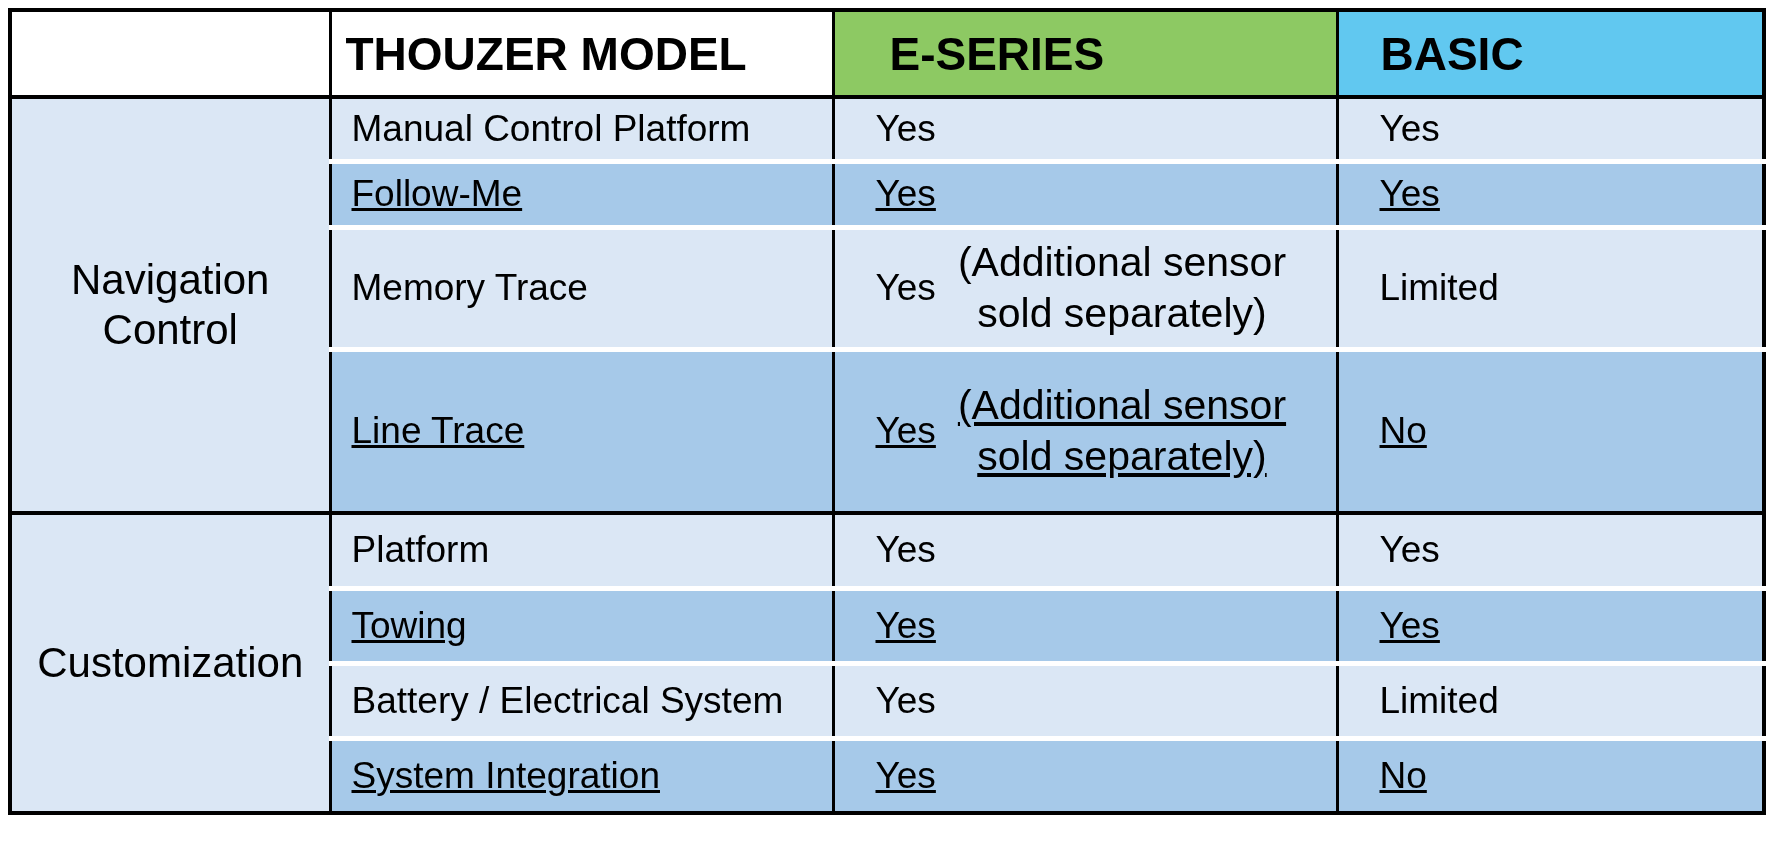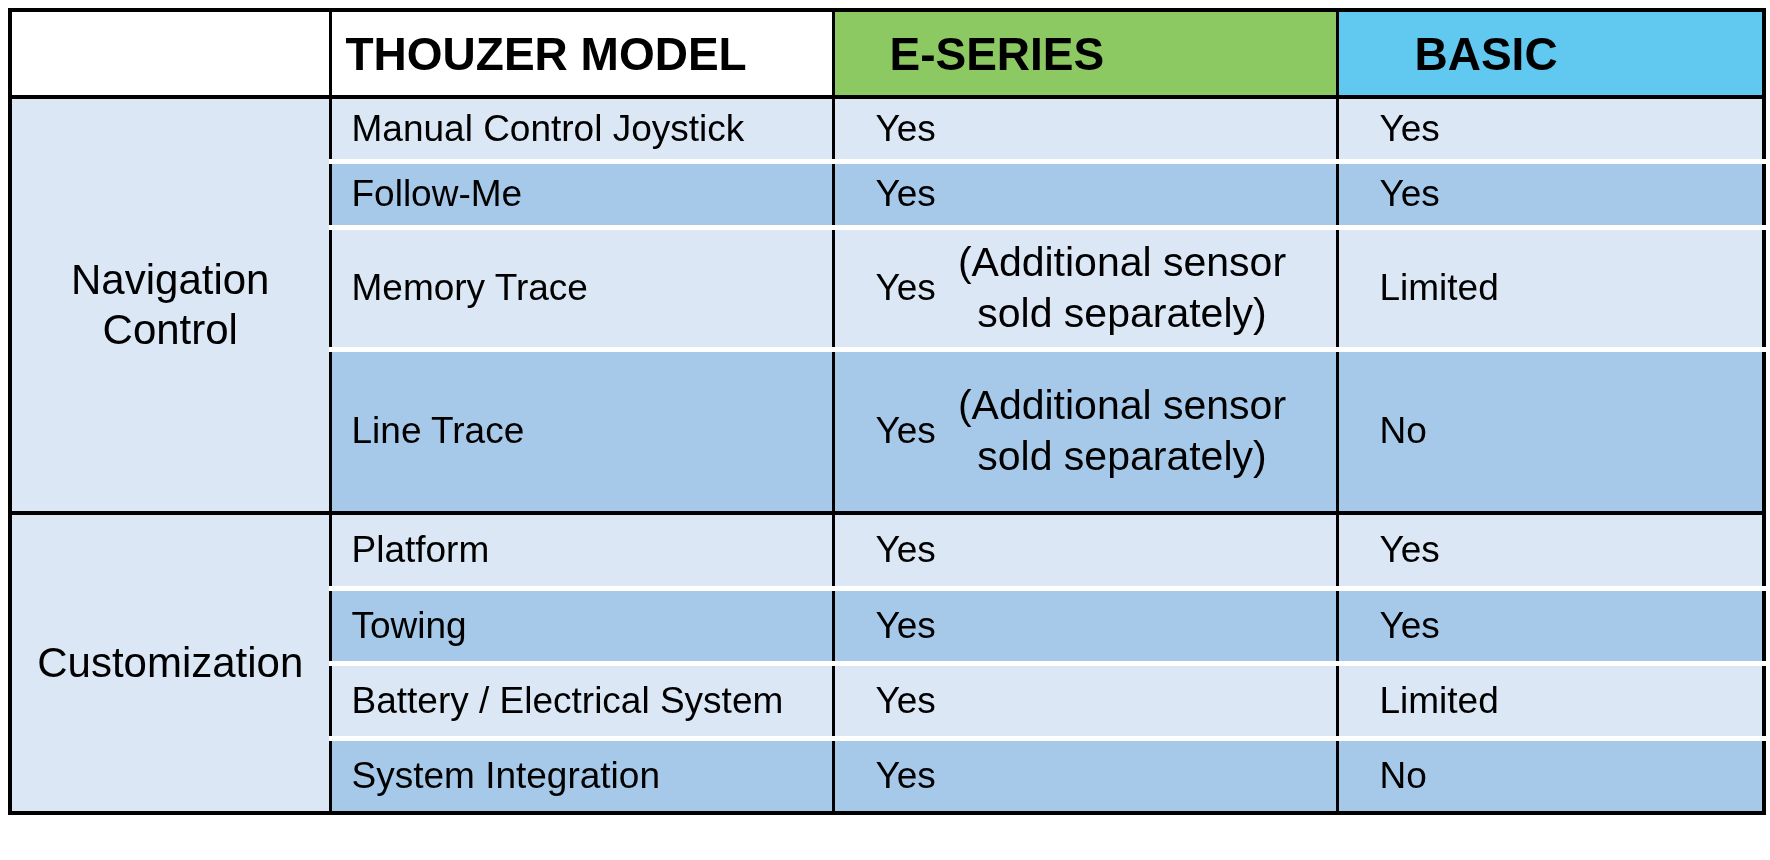--- a/index.html
+++ b/index.html
@@ -15,28 +15,28 @@
   }
   th,td{box-sizing:border-box;overflow:hidden;}
   thead tr{height:87px;}
   thead th{
     border:3px solid var(--border,#000);
     background:#ffffff;
     font-size:46px;font-weight:bold;text-align:left;
     padding:0 0 0 14px;vertical-align:middle;
   }
   th.eseries{background:var(--header-e-series,#8dc963);padding-left:55px;margin-left:24px;}
-  th.basic{background:var(--header-basic,#61c8f0);padding-left:76px;}
+  th.basic{background:var(--header-basic,#61c8f0);padding-left:42px;}
   tbody td{
     border-left:3px solid var(--border,#000);
     border-right:3px solid var(--border,#000);
     font-size:37px;vertical-align:middle;
   }
   tr.light td{background:var(--row-light,#dbe7f5);}
-  tr.dark  td{background:var(--row-dark,#a6c9e9);}
+  tr.dark  td{background:var(--row-dark,#a6c9e9);text-decoration:underline;}
   td.group{
     background:#ffffff;text-align:center;
     font-size:42px;line-height:1.18;padding:0 12px;
   }
   td.feature{padding-left:20px;}
   td.value{padding-left:41px;}
   tr.sep td{border-top:5px solid var(--row-gap,#ffffff);}
   tr.section-start td{border-top:4px solid var(--border,#000);}
   .r1{height:64px;} .r2{height:66px;} .r3{height:122px;} .r4{height:164px;}
   .rb{height:75px;}
@@ -61,21 +61,21 @@
       <tr>
         <th class="corner"></th>
         <th class="model">THOUZER MODEL</th>
         <th class="eseries">E-SERIES</th>
         <th class="basic">BASIC</th>
       </tr>
     </thead>
     <tbody>
       <tr class="light section-start r1">
         <td class="group" rowspan="4">Navigation Control</td>
-        <td class="feature">Manual Control Joystick</td>
+        <td class="feature">Manual Control Platform</td>
         <td class="value">Yes</td>
         <td class="value">Yes</td>
       </tr>
       <tr class="dark sep r2">
         <td class="feature">Follow-Me</td>
         <td class="value">Yes</td>
         <td class="value">Yes</td>
       </tr>
       <tr class="light sep r3">
         <td class="feature">Memory Trace</td>

